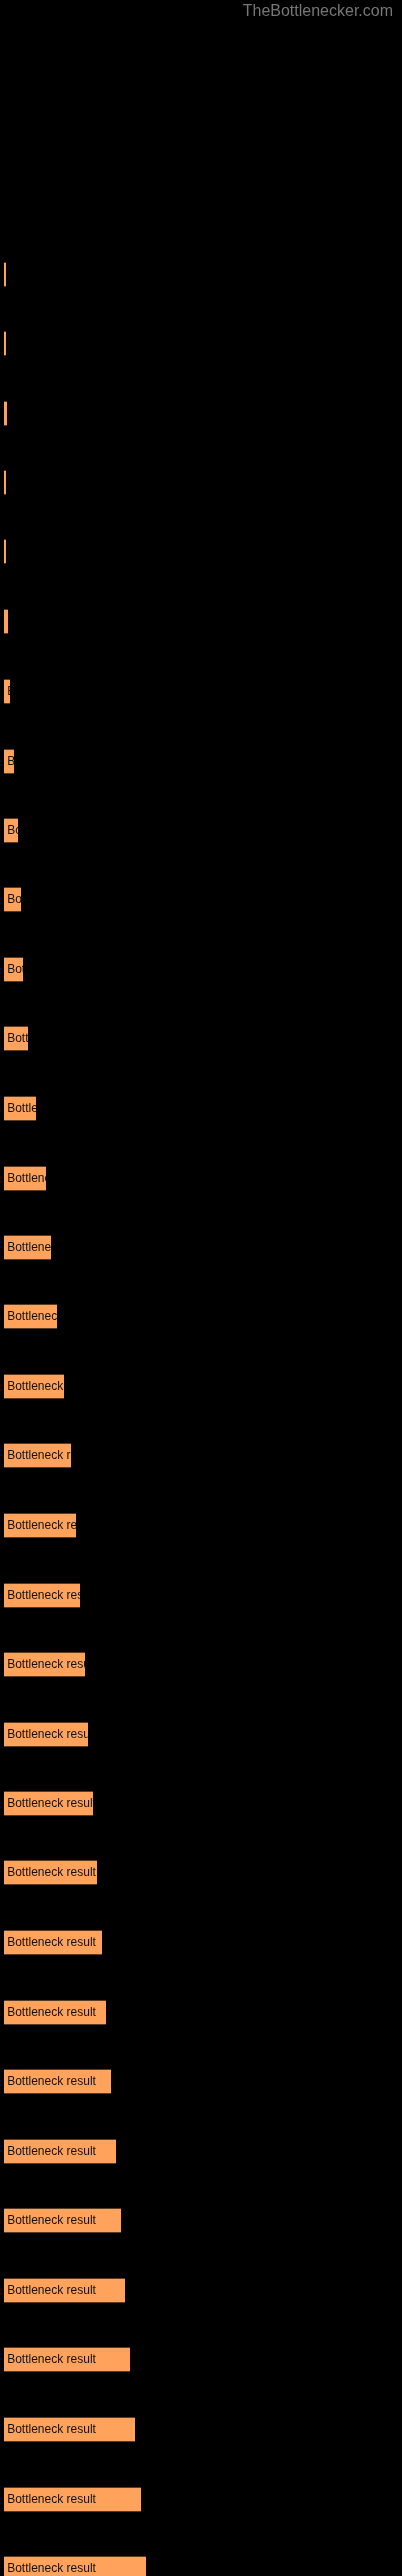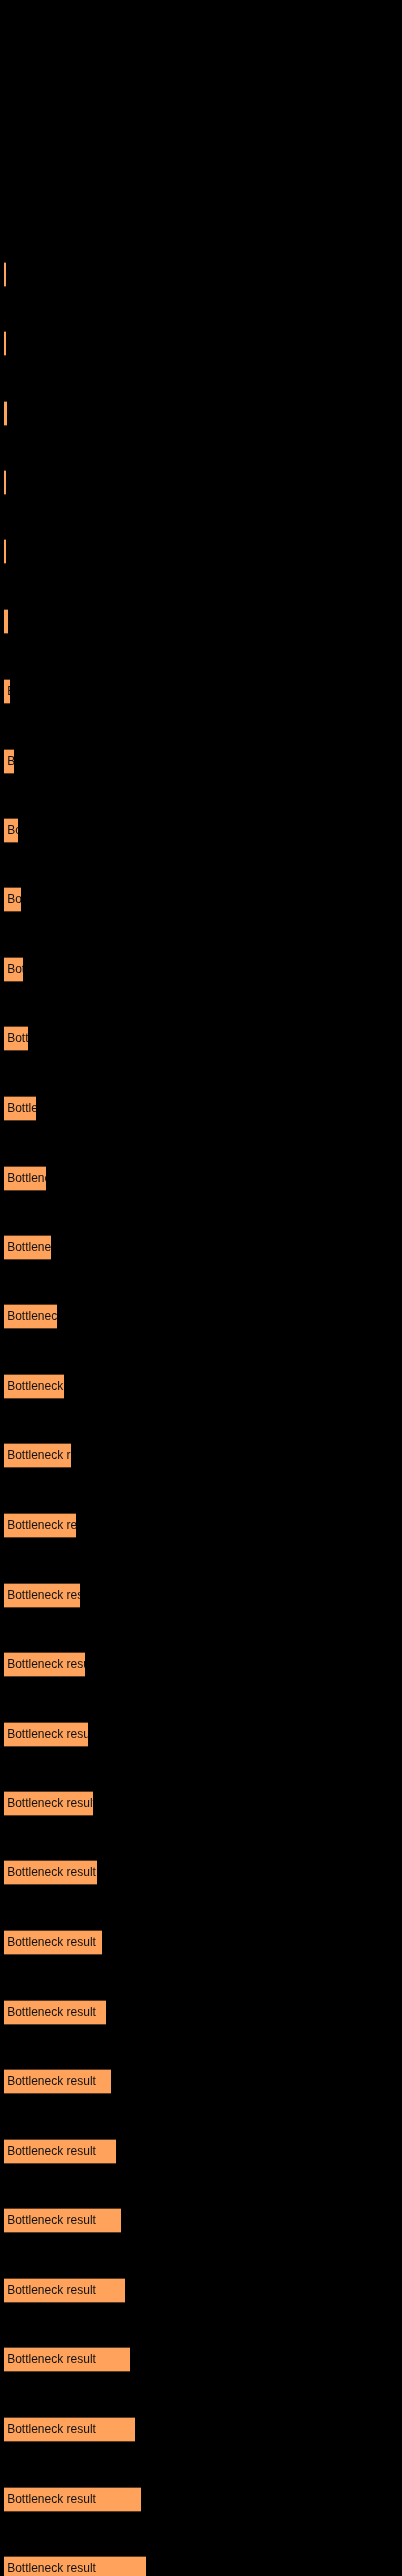--- a/index.html
+++ b/index.html
@@ -63,20 +63,21 @@
     font-size: 12px;
     line-height: 13.7px;
     white-space: nowrap;
   }
 </style>
 </head>
 <body>
 
 <div id="page">
 
+  <div id="site-title">TheBottlenecker.com</div>
 
   <div id="plot">
       <div class="bar-row" style="top: 262px;">
         <div class="bar" style="width: 1.6px; background: rgb(255, 163, 92); border-top-color: rgb(90, 59, 34); border-bottom-color: rgb(90, 59, 34);"></div>
       </div>
       <div class="bar-row" style="top: 331px;">
         <div class="bar" style="width: 1.6px; background: rgb(255, 163, 92); border-top-color: rgb(90, 59, 34); border-bottom-color: rgb(90, 59, 34);"></div>
       </div>
       <div class="bar-row" style="top: 401px;">
         <div class="bar" style="width: 3.2px; background: rgb(255, 163, 92); border-top-color: rgb(90, 59, 34); border-bottom-color: rgb(90, 59, 34);"></div>

